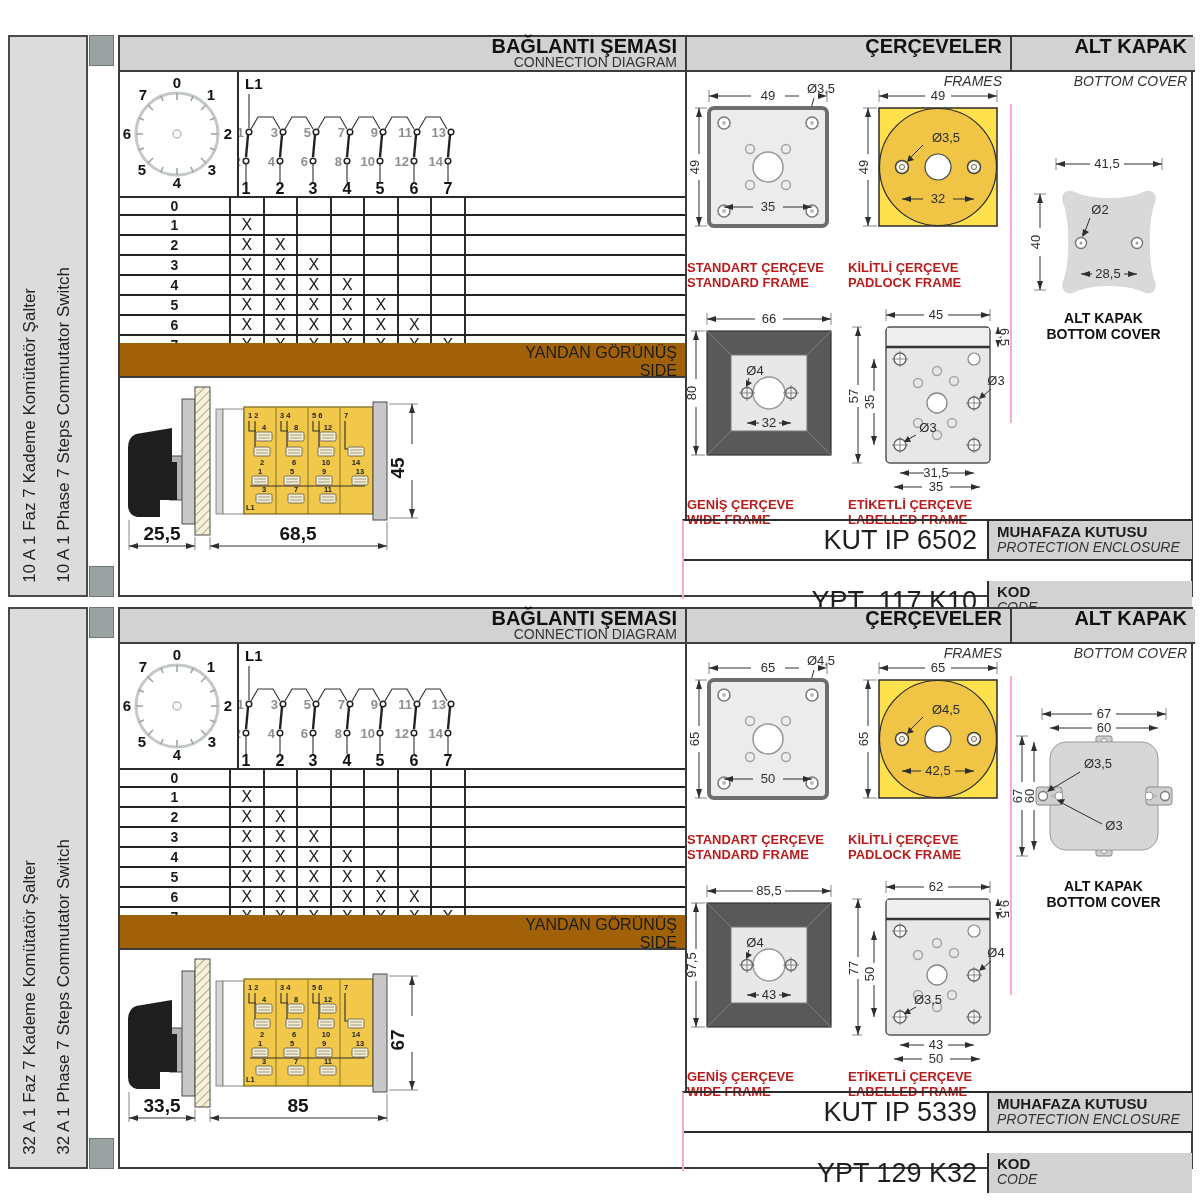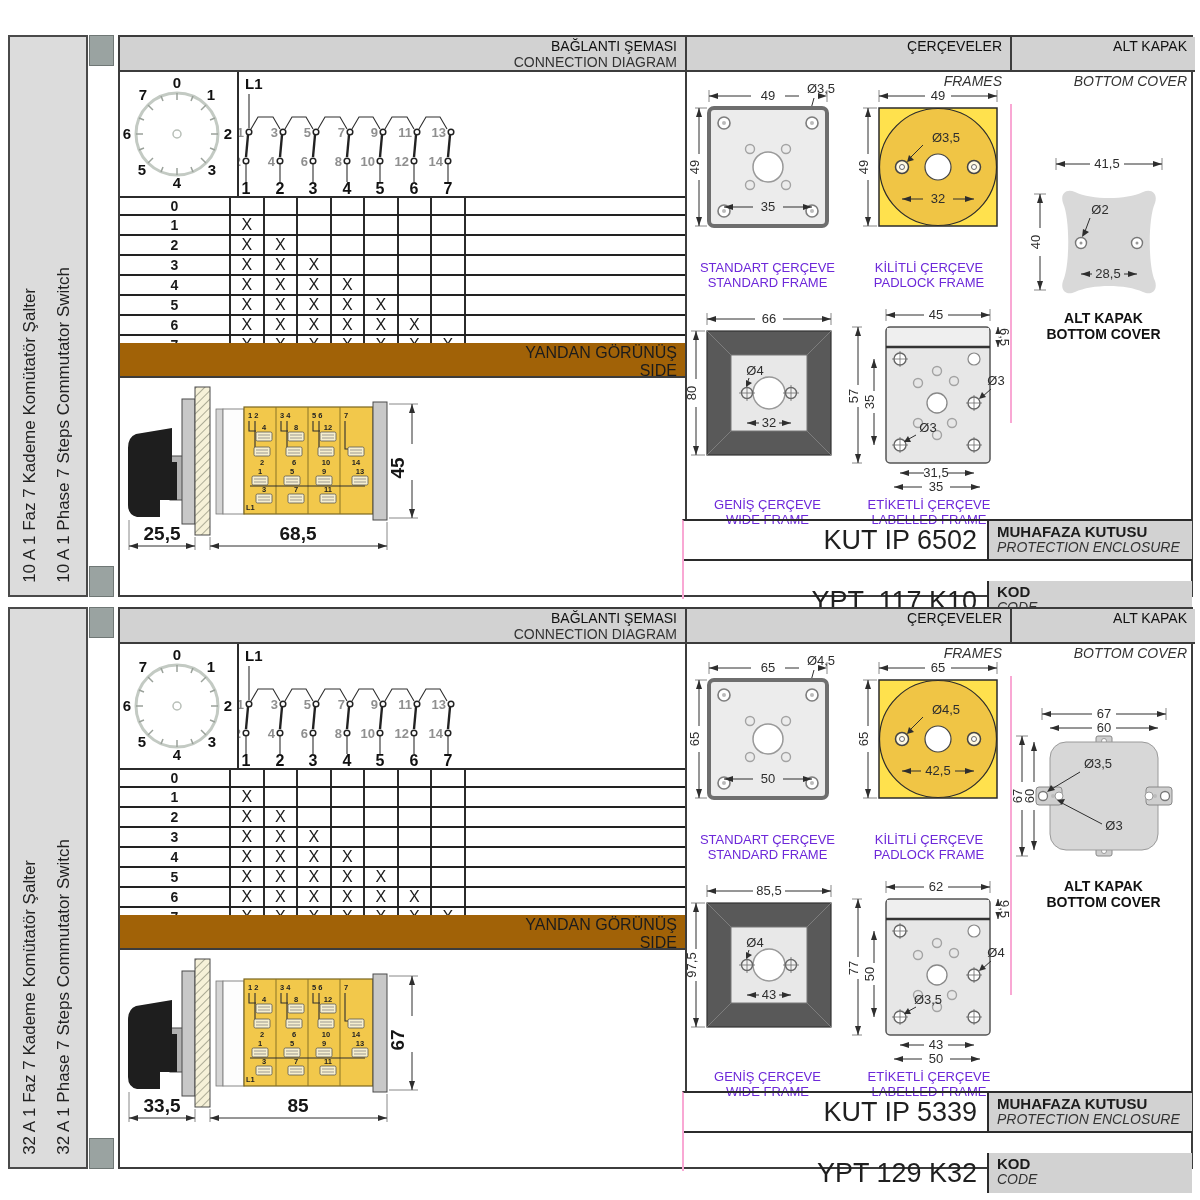--- a/index.html
+++ b/index.html
@@ -4,41 +4,41 @@
 <style>
   html,body{margin:0;padding:0;background:#fff;}
   body{width:1200px;height:1200px;position:relative;font-family:"Liberation Sans",sans-serif;color:#1c1c1c;}
   .panel{position:absolute;left:118px;width:1075px;height:562px;border:2px solid #3c3c3c;background:#fff;box-sizing:border-box;}
   .sidebar{position:absolute;left:8px;width:80px;height:562px;background:#dcdcdc;border:2px solid #4a4a4a;box-sizing:border-box;}
   .vtext{position:absolute;bottom:12px;writing-mode:vertical-rl;transform:rotate(180deg);font-size:17px;color:#222;white-space:nowrap;}
   .vtr{left:10px;} .ven{left:44px;}
   .sq{position:absolute;left:89px;width:25px;height:31px;background:#9aa3a1;border:1px solid #6f7775;box-sizing:border-box;}
   
   .hdr{position:absolute;top:0;height:35px;background:#d2d2d2;border-bottom:2px solid #3c3c3c;box-sizing:border-box;text-align:right;padding:1px 8px 0 0;}
-  .hdr .l1{font-weight:normal;font-size:14px;line-height:17px;color:#111;}
+  .hdr .l1{font-weight:bold;font-size:20px;line-height:17px;color:#111;}
   .hdr .l2{font-size:14px;line-height:15px;color:#333;}
   .it{font-style:italic;margin-top:19px;}
   .hl{left:0;width:565px;} .hf{left:565px;width:325px;border-left:2px solid #3c3c3c;} .hc{left:890px;width:185px;border-left:2px solid #3c3c3c;}
   
   .diagram{position:absolute;left:0;top:35px;width:565px;height:126px;border-bottom:2px solid #2b2b2b;box-sizing:border-box;}
   .dialcell{position:absolute;left:0;top:0;width:119px;height:124px;border-right:2px solid #2b2b2b;box-sizing:border-box;}
   .contacts{position:absolute;left:119px;top:0;width:446px;height:124px;}
   .steps{position:absolute;left:0;top:161px;width:565px;height:145px;}
   table.st{border-collapse:collapse;table-layout:fixed;width:565px;height:143px;}
   table.st td{border-bottom:2px solid #222;padding:0;text-align:center;font-size:16px;color:#1a1a1a;height:16px;}
   table.st td.lb{font-weight:bold;font-size:14px;}
   table.st td.m{border-left:2px solid #2b2b2b;}
   table.st td.me{border-right:2px solid #2b2b2b;}
   table.st td.fl{border-bottom:2px solid #222;}
   .sidehdr{position:absolute;left:0;top:306px;width:565px;height:35px;background:#a16207;border-bottom:2px solid #3c3c3c;box-sizing:border-box;text-align:right;padding:1px 8px 0 0;}
   .sideview{position:absolute;left:0;top:341px;width:565px;height:219px;}
   
   .frames{position:absolute;left:565px;top:35px;width:391px;height:447px;border-left:2px solid #3c3c3c;box-sizing:border-box;display:grid;grid-template-columns:161px 162px;grid-template-rows:223px 224px;}
   .fcell{position:relative;padding-top:10px;text-align:center;}
-  .cap{font-weight:normal;font-size:13px;line-height:15px;color:#6d28d9;text-align:center;}
+  .cap{font-weight:bold;font-size:13px;line-height:15px;color:#b91c1c;text-align:left;}
   
   .cover{position:absolute;left:890px;top:35px;width:185px;height:319px;border-left:2px solid #f9a8d4;box-sizing:border-box;text-align:center;margin-top:32px;}
   .cap2{font-weight:bold;font-size:14px;line-height:16px;color:#111;}
   
   .codes{position:absolute;left:562px;top:482px;width:510px;height:80px;border-left:2px solid #f9a8d4;border-top:2px solid #2b2b2b;box-sizing:border-box;}
   .crow{position:relative;height:40px;box-sizing:border-box;border-bottom:2px solid #2b2b2b;}
   .crow:last-child{border-bottom:none;margin-top:20px;}
   .cbig{position:absolute;left:0;top:0;width:303px;height:100%;font-size:27px;color:#1f1f1f;text-align:right;padding-right:10px;box-sizing:border-box;display:flex;align-items:center;justify-content:flex-end;white-space:pre;}
   .clab{position:absolute;left:303px;top:0;right:0;height:100%;background:#d2d2d2;border-left:2px solid #2b2b2b;box-sizing:border-box;padding:2px 0 0 8px;text-align:left;}
   .clab .l1{font-weight:bold;font-size:15px;line-height:17px;} .clab .l2{font-style:italic;font-size:14px;line-height:15px;color:#333;}

